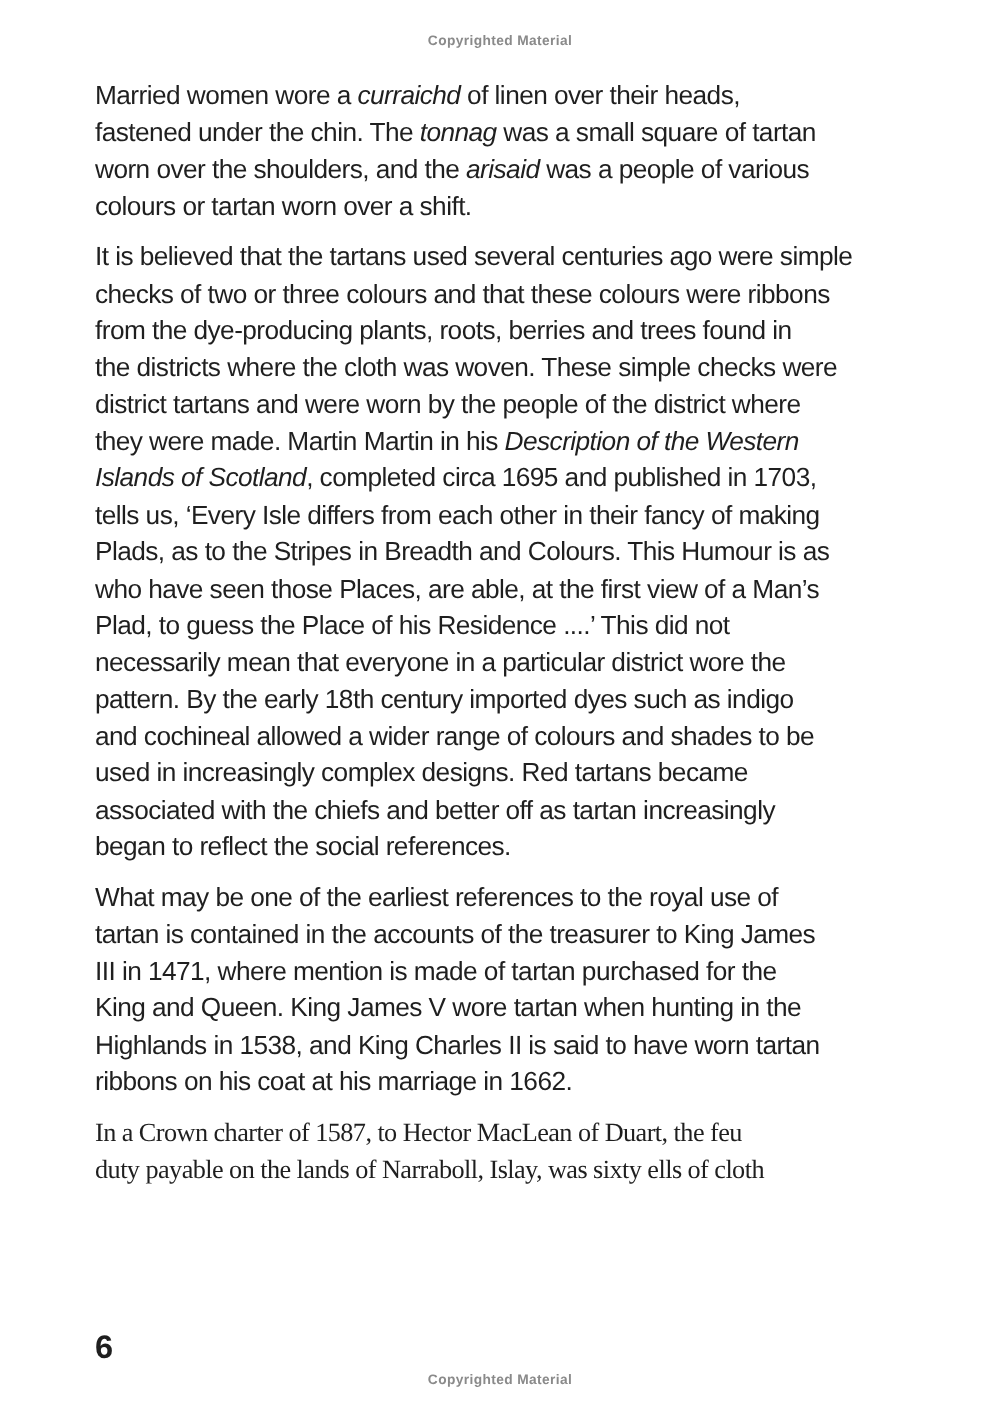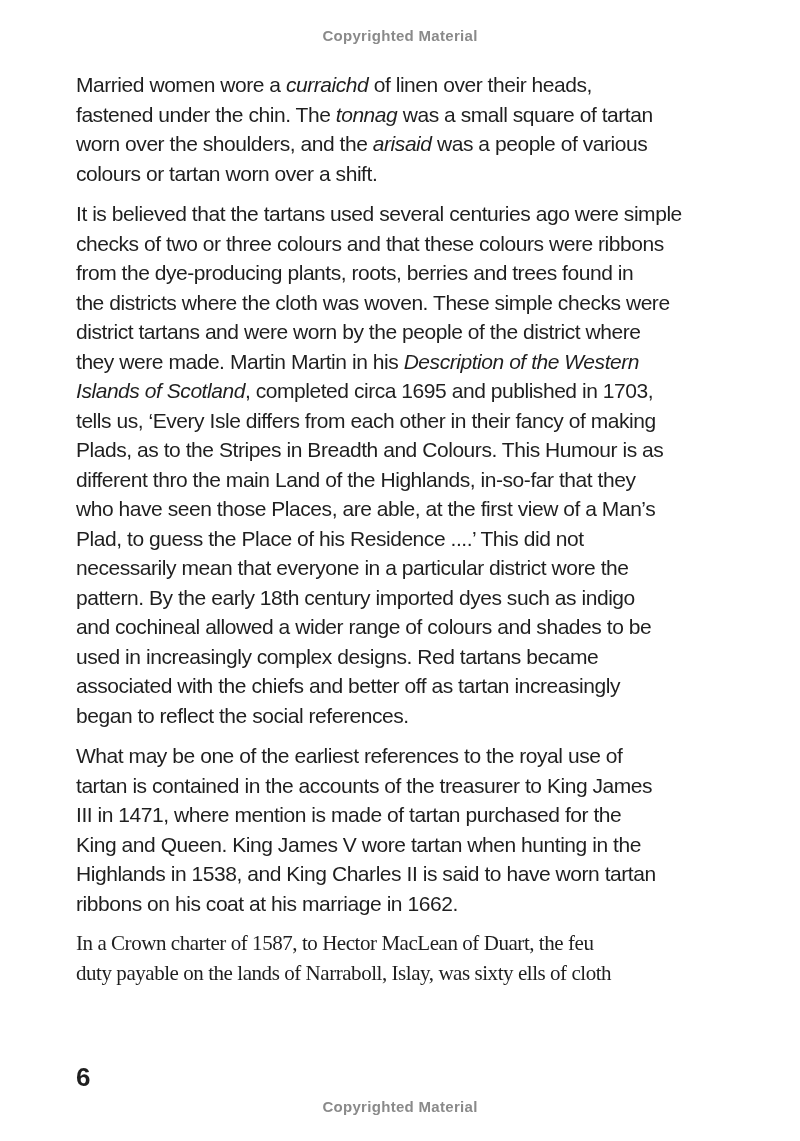--- a/index.html
+++ b/index.html
@@ -12,37 +12,37 @@
     height: 1141px;
     position: relative;
     font-family: "Liberation Sans", sans-serif;
     overflow: hidden;
   }
   .watermark {
     position: absolute;
     left: 0;
     width: 100%;
     text-align: center;
-    font-size: 15px;
+    font-size: 11px;
     font-weight: bold;
     letter-spacing: 0.3px;
     color: var(--wm-color, #8a8a8a);
   }
   .watermark-top { top: 27px; }
   .watermark-bottom { top: 1098px; }
   .text-block {
     position: absolute;
     left: 76px;
     top: 62px;
     width: 660px;
     color: var(--text-color, #1f1f1f);
     font-size: 21px;
     letter-spacing: -0.45px;
   }
-  .para { margin: 8px 0 11px 0; }
+  .para { margin: 0 0 11px 0; }
   .para:last-child { margin-bottom: 0; font-family: Liberation Serif, serif; }
   .line {
     line-height: 29.5px;
     height: 29.5px;
     white-space: nowrap;
   }
   .it { font-style: italic; }
   .page-number {
     position: absolute;
     left: 76px;
@@ -67,21 +67,20 @@
     <div class="para">
       <div class="line"><span>It is believed that the tartans used several centuries ago were simple</span></div>
       <div class="line"><span>checks of two or three colours and that these colours were ribbons</span></div>
       <div class="line"><span>from the dye-producing plants, roots, berries and trees found in</span></div>
       <div class="line"><span>the districts where the cloth was woven. These simple checks were</span></div>
       <div class="line"><span>district tartans and were worn by the people of the district where</span></div>
       <div class="line"><span>they were made. Martin Martin in his </span><span class="it">Description of the Western</span></div>
       <div class="line"><span class="it">Islands of Scotland</span><span>, completed circa 1695 and published in 1703,</span></div>
       <div class="line"><span>tells us, ‘Every Isle differs from each other in their fancy of making</span></div>
       <div class="line"><span>Plads, as to the Stripes in Breadth and Colours. This Humour is as</span></div>
-      <div class="line"><span>different thro the main Land of the Highlands, in-so-far that they</span></div>
       <div class="line"><span>who have seen those Places, are able, at the first view of a Man’s</span></div>
       <div class="line"><span>Plad, to guess the Place of his Residence ....’ This did not</span></div>
       <div class="line"><span>necessarily mean that everyone in a particular district wore the</span></div>
       <div class="line"><span>pattern. By the early 18th century imported dyes such as indigo</span></div>
       <div class="line"><span>and cochineal allowed a wider range of colours and shades to be</span></div>
       <div class="line"><span>used in increasingly complex designs. Red tartans became</span></div>
       <div class="line"><span>associated with the chiefs and better off as tartan increasingly</span></div>
       <div class="line"><span>began to reflect the social references.</span></div>
     </div>
     <div class="para">

